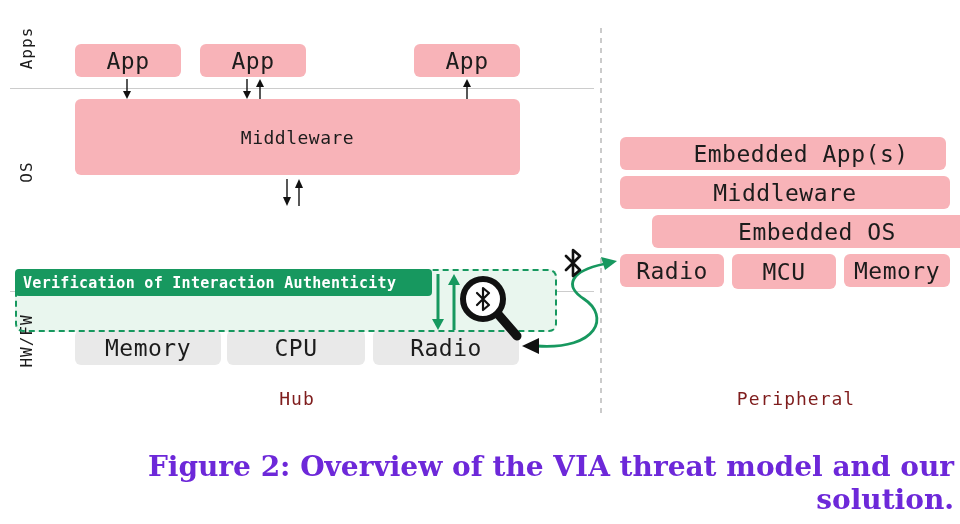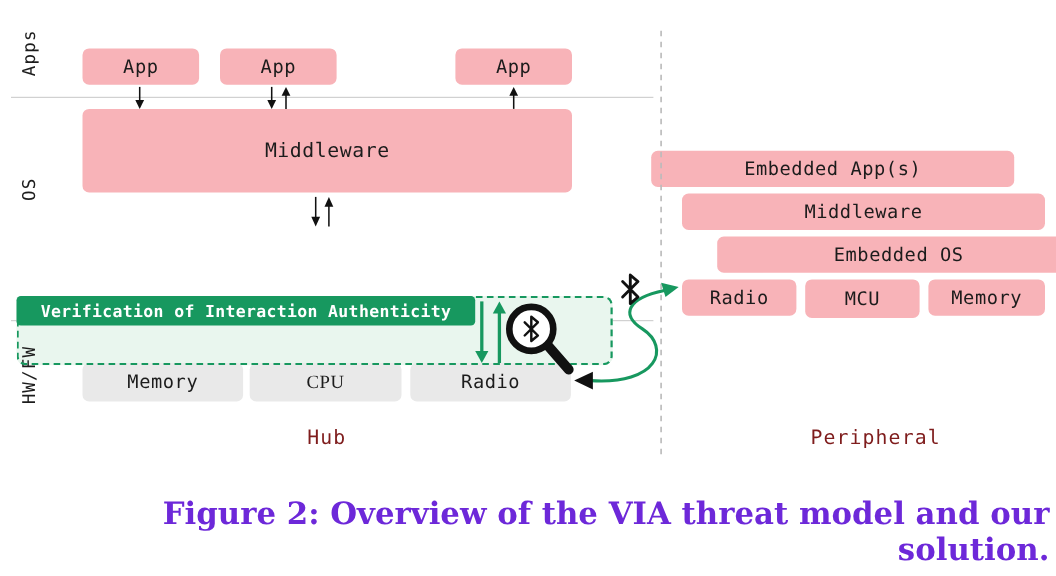--- a/index.html
+++ b/index.html
@@ -2,21 +2,21 @@
 <html><head>
 <meta charset="utf-8">
 <style>
   html,body { margin:0; padding:0; background:#ffffff; }
   .canvas {
     position:relative; width:960px; height:524px; background:#ffffff;
     font-family:"DejaVu Sans Mono","Liberation Mono",monospace; overflow:hidden;
   }
   .box {
     position:absolute; display:flex; align-items:center; justify-content:center;
-    border-radius:6px; font-size:17px; color:#1c1c1c; z-index:2; letter-spacing:0.5px;
+    border-radius:6px; font-size:23px; color:#1c1c1c; z-index:2; letter-spacing:0.5px;
   }
   .pink { background:#f8b3b8; }
   .gray { background:#e9e9e9; }
   .big  { font-size:18px; }
   .axis {
     position:absolute; width:100px; height:20px; text-align:center;
     transform:rotate(-90deg); font-size:16px; color:#1c1c1c; letter-spacing:1px; z-index:2;
   }
   .hline { position:absolute; left:10px; width:584px; height:1px; background:#cccccc; z-index:0; }
   .region-fill {
@@ -24,21 +24,21 @@
     background:#e9f6ee; border-radius:8px; z-index:1;
   }
   .region-border {
     position:absolute; left:15px; top:269px; width:542px; height:63px;
     border:2px dashed #17985f; border-radius:8px; box-sizing:border-box;
     background:transparent; z-index:5;
   }
   .banner {
     position:absolute; left:15px; top:269px; width:417px; height:27px;
     background:#17985f; color:#ffffff; font-weight:bold; font-size:15px;
-    display:flex; align-items:center; padding-left:22px; box-sizing:border-box;
+    display:flex; align-items:center; padding-left:8px; box-sizing:border-box;
     border-radius:4px; z-index:6; letter-spacing:0.3px;text-align:center;
   }
   .section-label {
     position:absolute; font-size:18px; color:#7f1d1d; text-align:center;
     width:160px; letter-spacing:1px; z-index:2;
   }
   .caption {
     position:absolute; left:14px; top:450px; width:940px;
     font-family:"DejaVu Serif","Liberation Serif",serif; font-weight:700;
     font-size:28px; color:#6d28d9; z-index:2;text-align:right;
@@ -62,26 +62,26 @@
 
   <div class="box pink" style="left:75px;  top:44px; width:106px; height:33px;">App</div>
   <div class="box pink" style="left:200px; top:44px; width:106px; height:33px;">App</div>
   <div class="box pink" style="left:414px; top:44px; width:106px; height:33px;">App</div>
 
   <div class="box pink big" style="left:75px; top:99px;  width:445px; height:76px;">Middleware</div>
 
   <div class="banner">Verification of Interaction Authenticity</div>
 
   <div class="box gray" style="left:75px;  top:330px; width:146px; height:35px;">Memory</div>
-  <div class="box gray" style="left:227px; top:330px; width:138px; height:35px;font-family:Liberation Serif, serif;">CPU</div>
+  <div class="box gray" style="left:227px; top:330px; width:138px; height:35px;">CPU</div>
   <div class="box gray" style="left:373px; top:330px; width:146px; height:35px;">Radio</div>
 
   <div class="section-label" style="left:217px; top:388px;">Hub</div>
 
-  <div class="box pink" style="left:592px; top:137px; width:330px; height:33px;">Embedded App(s)</div>
+  <div class="box pink" style="left:620px; top:137px; width:290px; height:33px;padding-left:36px;">Embedded App(s)</div>
   <div class="box pink" style="left:620px; top:176px; width:330px; height:33px;">Middleware</div>
   <div class="box pink" style="left:652px; top:215px; width:330px; height:33px;">Embedded OS</div>
   <div class="box pink" style="left:620px; top:254px; width:104px; height:33px;">Radio</div>
   <div class="box pink" style="left:732px; top:254px; width:104px; height:35px;">MCU</div>
   <div class="box pink" style="left:844px; top:254px; width:106px; height:33px;">Memory</div>
 
   <div class="section-label" style="left:716px; top:388px;">Peripheral</div>
 
   <div class="caption">Figure 2: Overview of the VIA threat model and our solution.</div>
 

